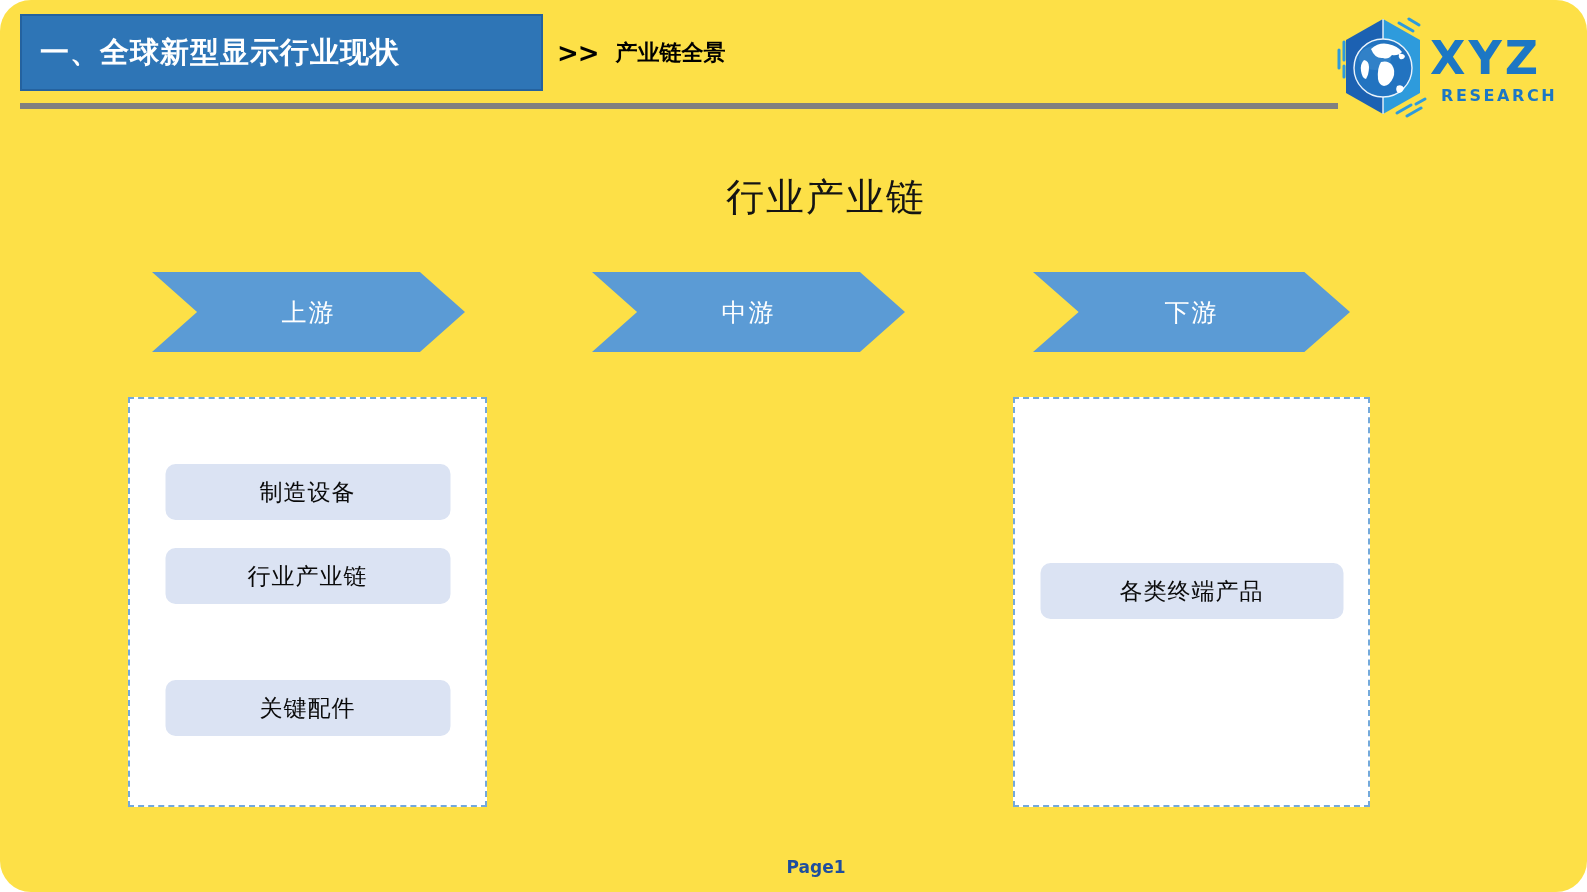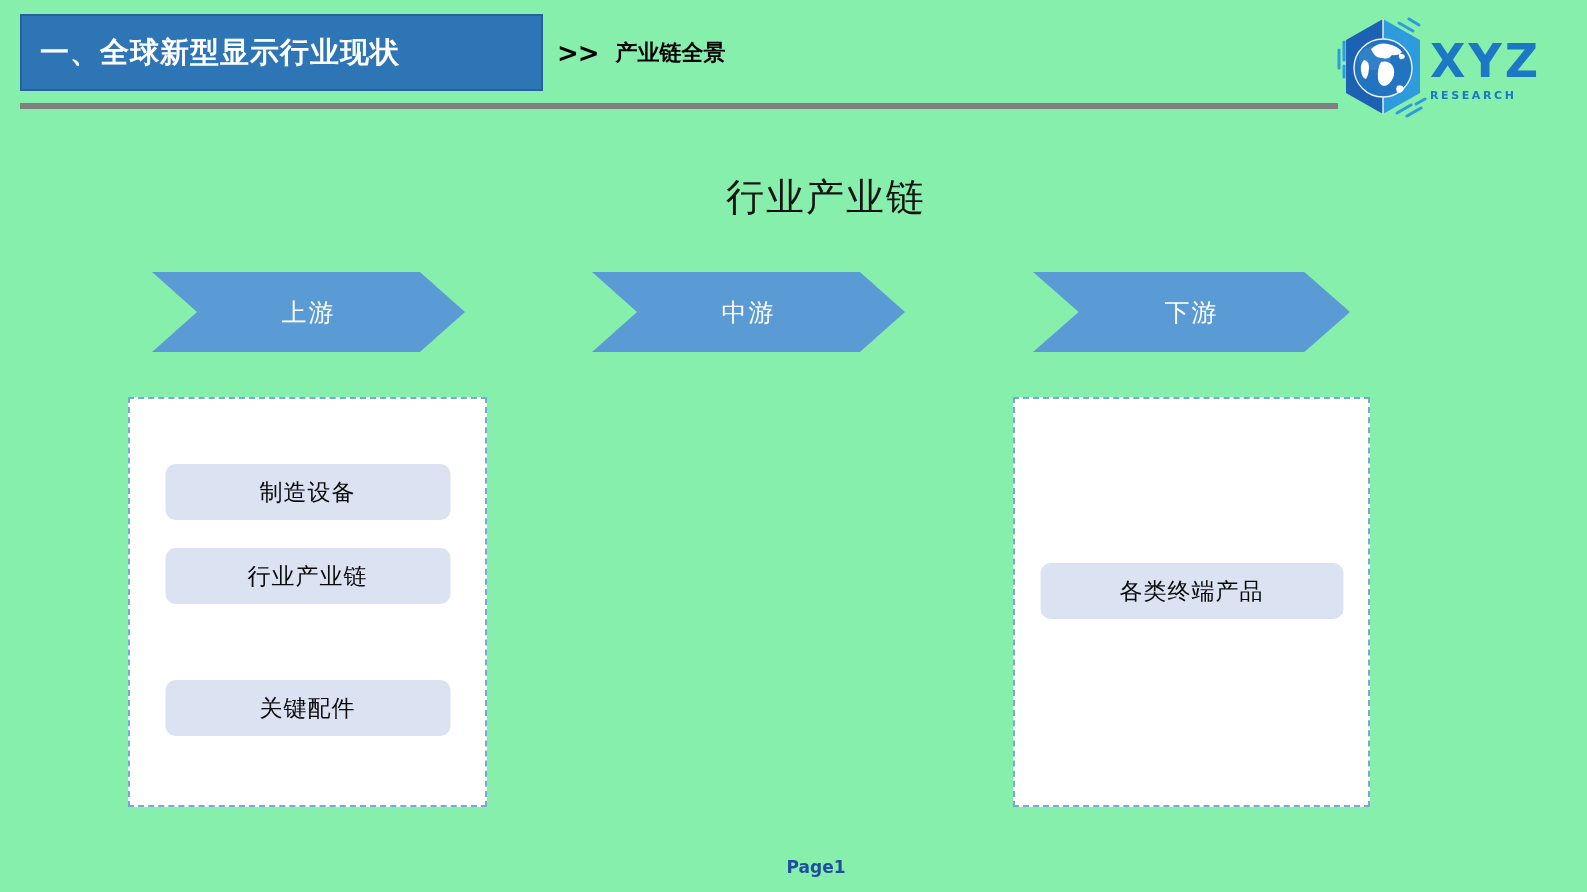--- a/index.html
+++ b/index.html
@@ -1,19 +1,19 @@
 <!DOCTYPE html>
 <html><head>
 <meta charset="utf-8">
 <style>
   * { margin:0; padding:0; box-sizing:border-box; }
   html,body { width:1587px; height:892px; background:#ffffff; overflow:hidden; }
   body { font-family:"DejaVu Sans","Liberation Sans",sans-serif; position:relative; }
 
-  .slide { position:absolute; inset:0; background:#86efac; }
+  .slide { position:absolute; inset:0; background:#fde047;border-radius:31px; }
 
   
   .header-box {
     position:absolute; left:20px; top:14px; width:523px; height:77px;
     background:#2E75B6; border:2px solid #24629F;
     display:flex; align-items:center; padding-left:18px;
   }
   .header-box .t {
     color:#ffffff; font-size:29px; font-weight:700; letter-spacing:1px;
     white-space:nowrap;
@@ -24,21 +24,21 @@
   }
   .header-sub .chev { font-size:26px; font-weight:700; color:#000; letter-spacing:-1px; }
   .header-sub .sub  { font-size:22px; font-weight:700; color:#000; white-space:nowrap; }
 
   .divider { position:absolute; left:20px; top:103px; width:1318px; height:6px; background:#808080; }
 
   
   .logo { position:absolute; left:1337px; top:16px; display:flex; align-items:center; gap:1px; }
   .logo-text { display:flex; flex-direction:column; justify-content:center; margin-top:6px; }
   .logo-name { font-size:46px; font-weight:600; color:#1C77C4; letter-spacing:3px; line-height:1.0; }
-  .logo-subname { font-size:11px; font-weight:600; color:#1C77C4; letter-spacing:2.6px; margin-top:5px; }
+  .logo-subname { font-size:16px; font-weight:600; color:#1C77C4; letter-spacing:2.6px; margin-top:5px;margin-left:11px; }
 
   
   .main-title {
     position:absolute; left:626px; top:172px; width:400px; text-align:center;
     font-size:38px; font-weight:500; color:#141414; letter-spacing:2px;
   }
 
   
   .arrow {
     position:absolute; top:272px; height:80px; background:#5B9BD5;

